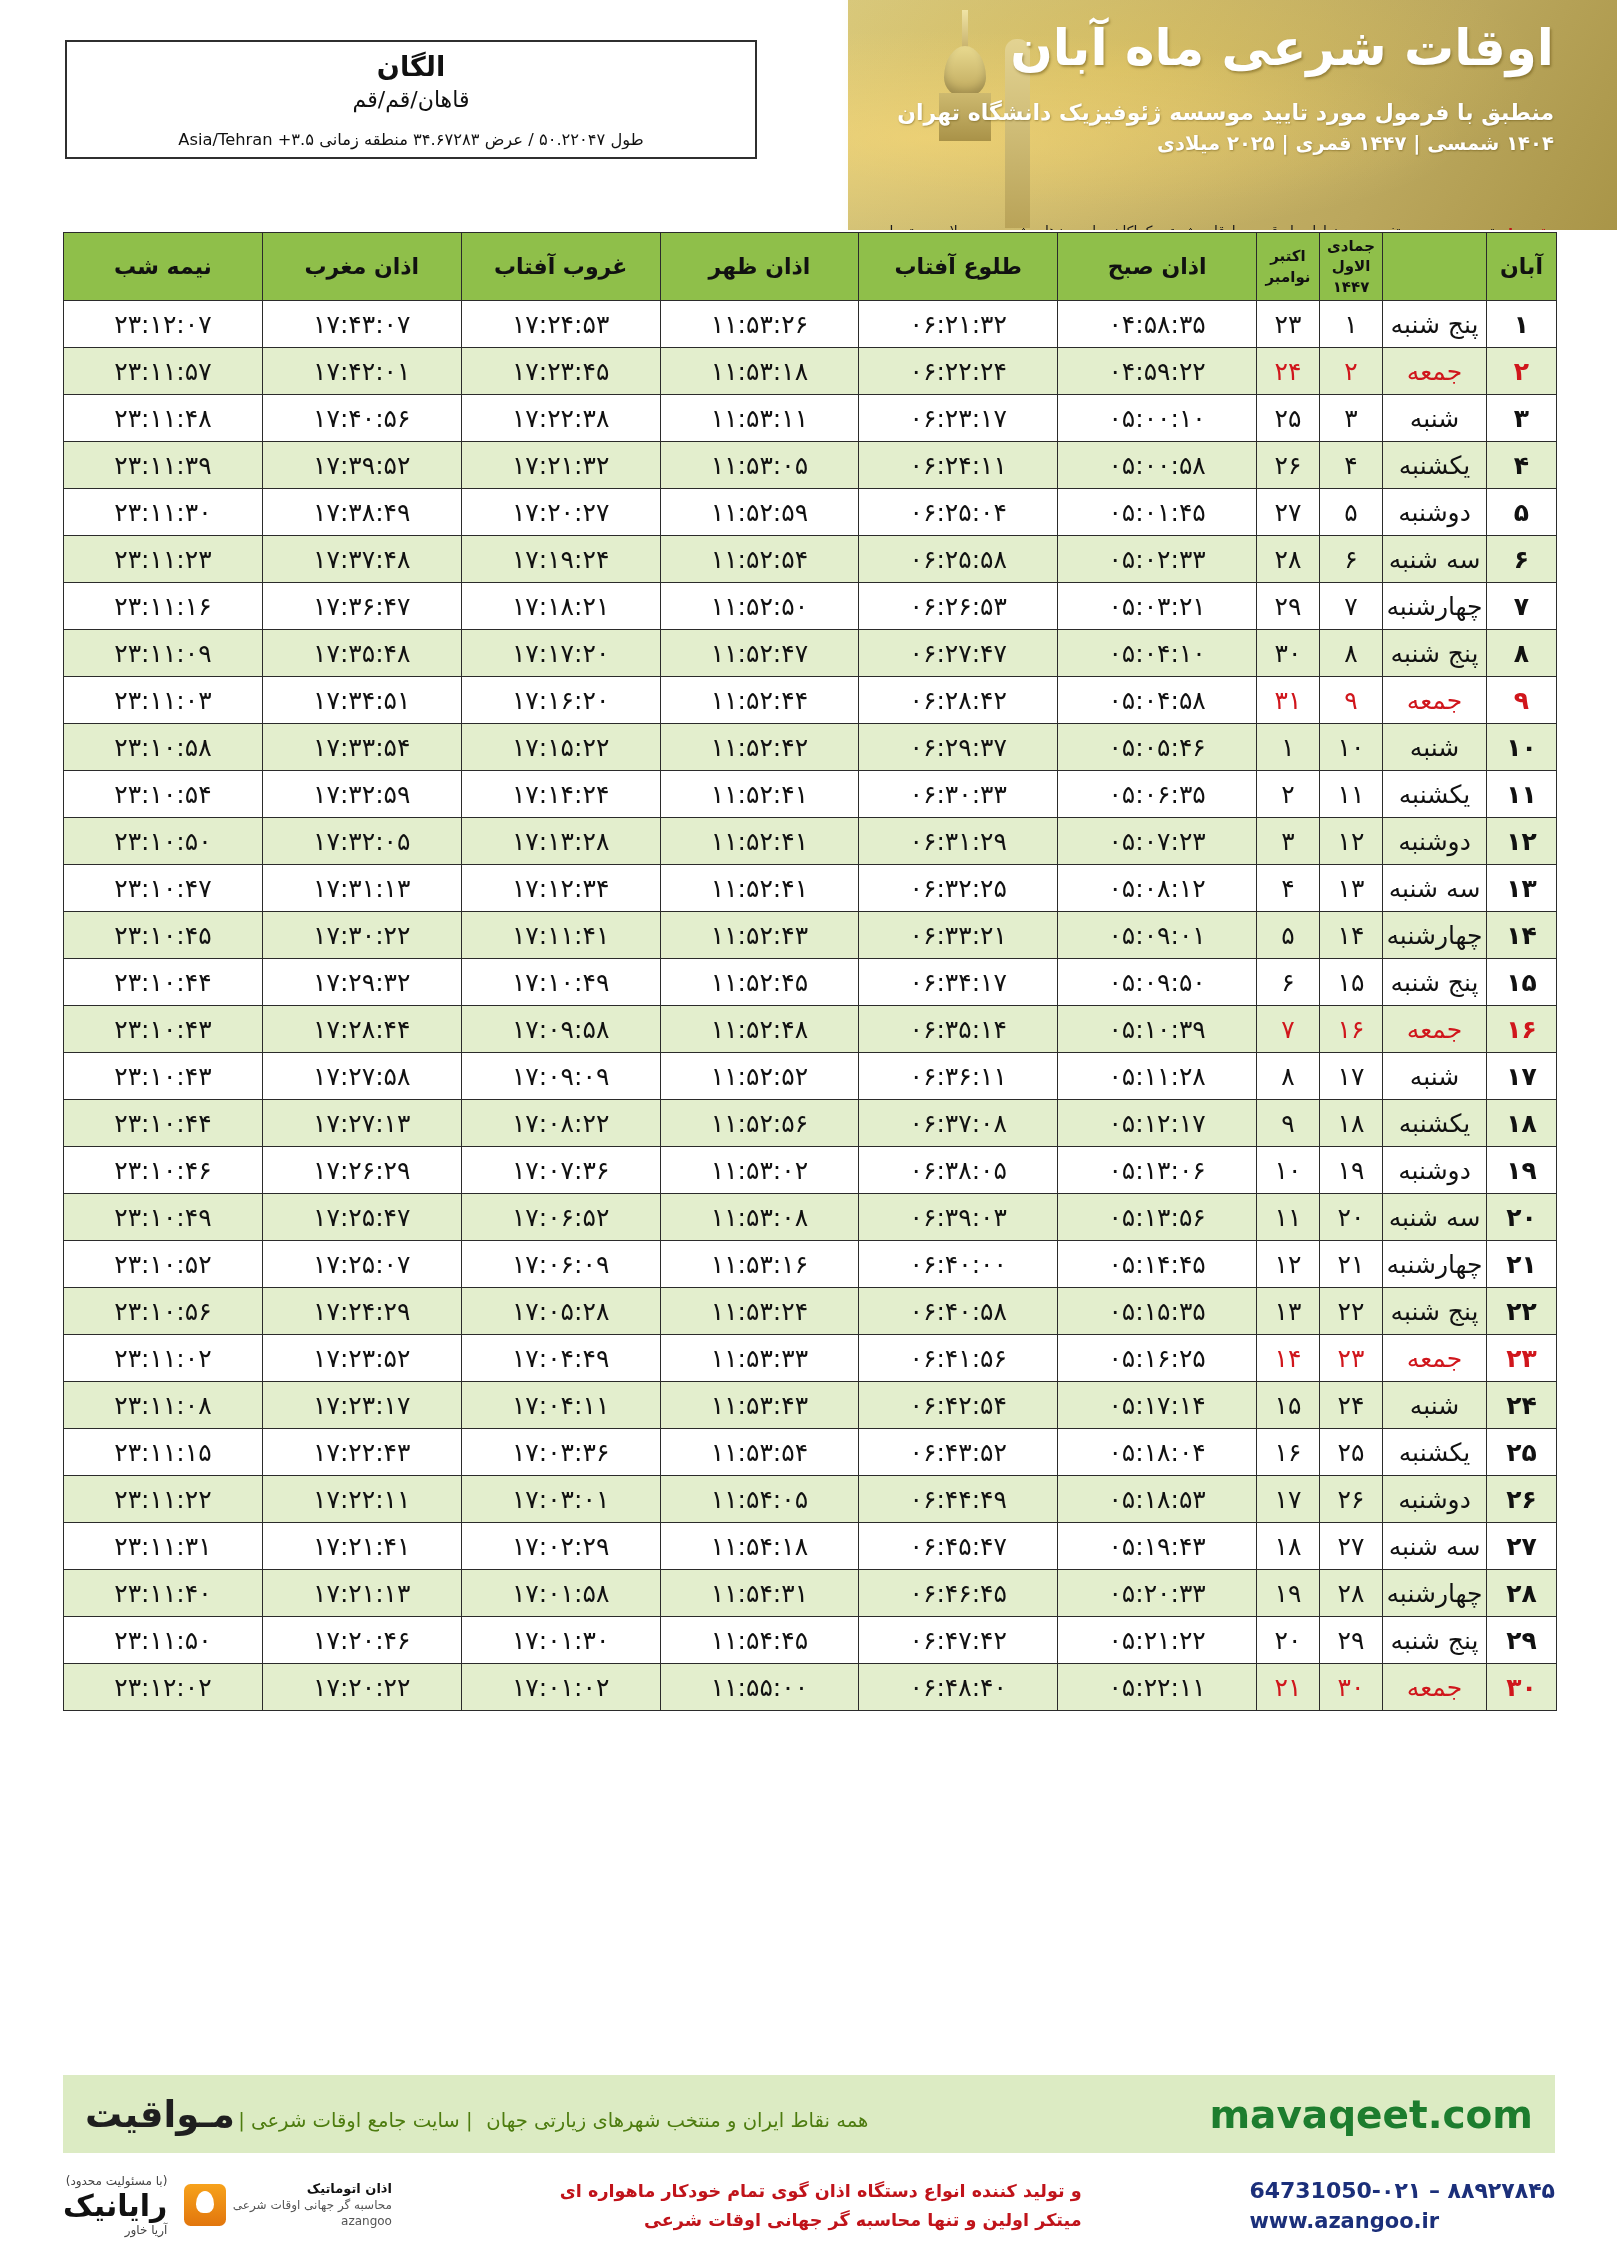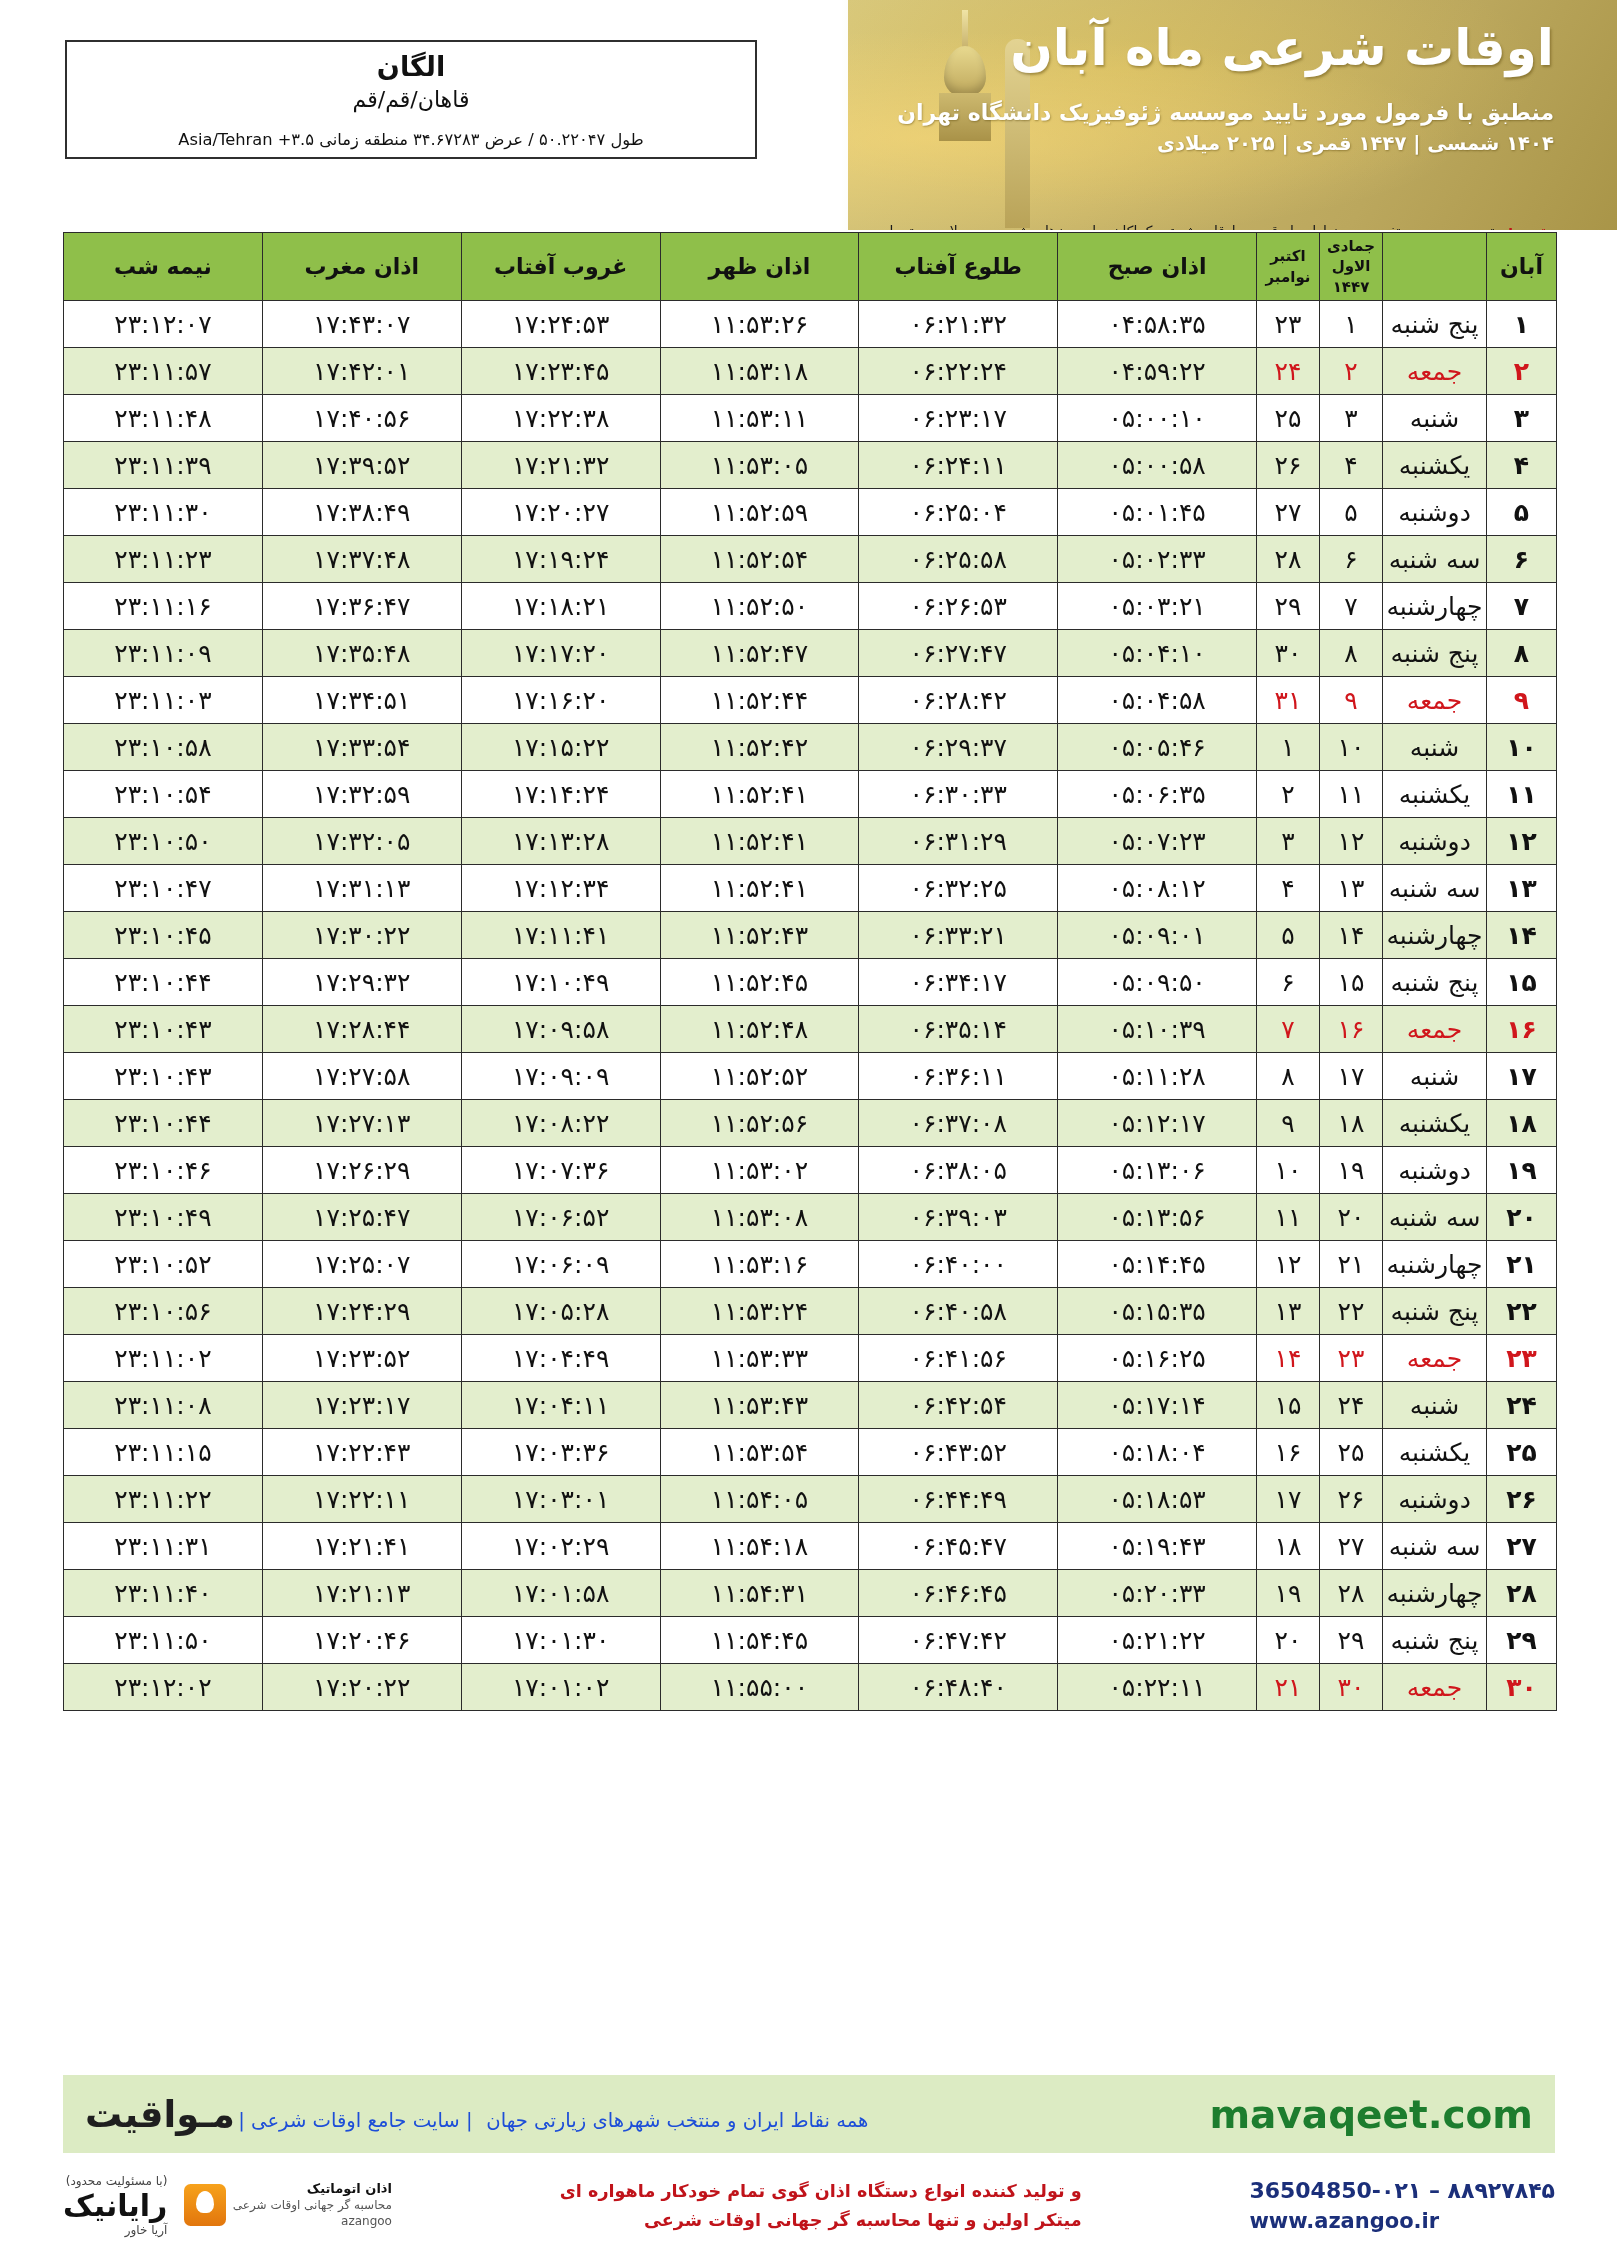--- a/index.html
+++ b/index.html
@@ -170,21 +170,21 @@
     left: 63px; right: 63px; top: 10.4px;
     height: 78px;
     background: #dcebc3;
     display: flex;
     align-items: center;
     justify-content: space-between;
     padding: 0 22px;
   }
   .brand-right { text-align:right; }
   .brand-fa { font-size: 37px; font-weight: bold; color: #1f1f1f; display:inline-block; }
-  .brand-tag { font-size: 19.6px; color: #1d4ed8; display:inline-block; margin-right: 10.4px; }
+  .brand-tag { font-size: 19.6px; color: #4d7c0f; display:inline-block; margin-right: 10.4px; }
   .brand-url { font-size: 39px; font-weight: bold; color: #1d7d2e; font-family: "DejaVu Sans", sans-serif; }
   .footer-bottom {
     position: absolute;
     left: 63px; right: 63px; top: 98px;
     height: 85px;
     display: flex;
     align-items: center;
     justify-content: space-between;
   }
   .fb-left { text-align:left; color:#1d3f8a; }
@@ -653,21 +653,21 @@
     <div class="brand-url">mavaqeet.com</div>
     <div class="brand-right">
       <span class="brand-tag">همه نقاط ایران و منتخب شهرهای زیارتی جهان</span>
       <span class="brand-tag">| سایت جامع اوقات شرعی |</span>
       <span class="brand-fa">مـواقیت</span>
     </div>
   </div>
 
   <div class="footer-bottom">
     <div class="fb-left">
-      <div class="fb-phone">۸۸۹۲۷۸۴۵ – 36504850-۰۲۱</div>
+      <div class="fb-phone">۸۸۹۲۷۸۴۵ – 64731050-۰۲۱</div>
       <div class="fb-site">www.azangoo.ir</div>
     </div>
 
     <div class="fb-mid">
       <div>و تولید کننده انواع دستگاه اذان گوی تمام خودکار ماهواره ای</div>
       <div>میتکر اولین و تنها محاسبه گر جهانی اوقات شرعی</div>
     </div>
 
     <div class="fb-logos">
       <div class="logo-box">

